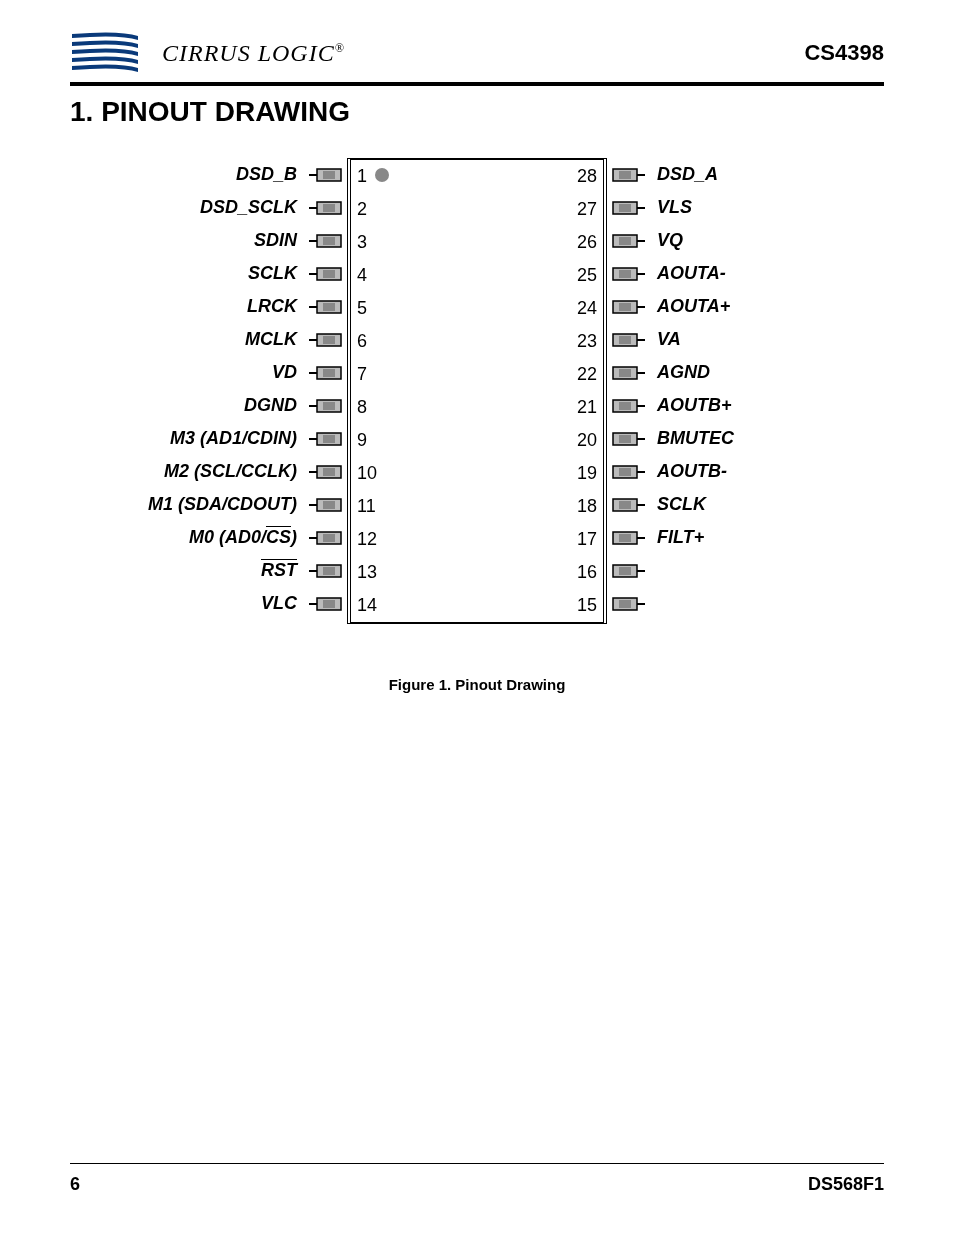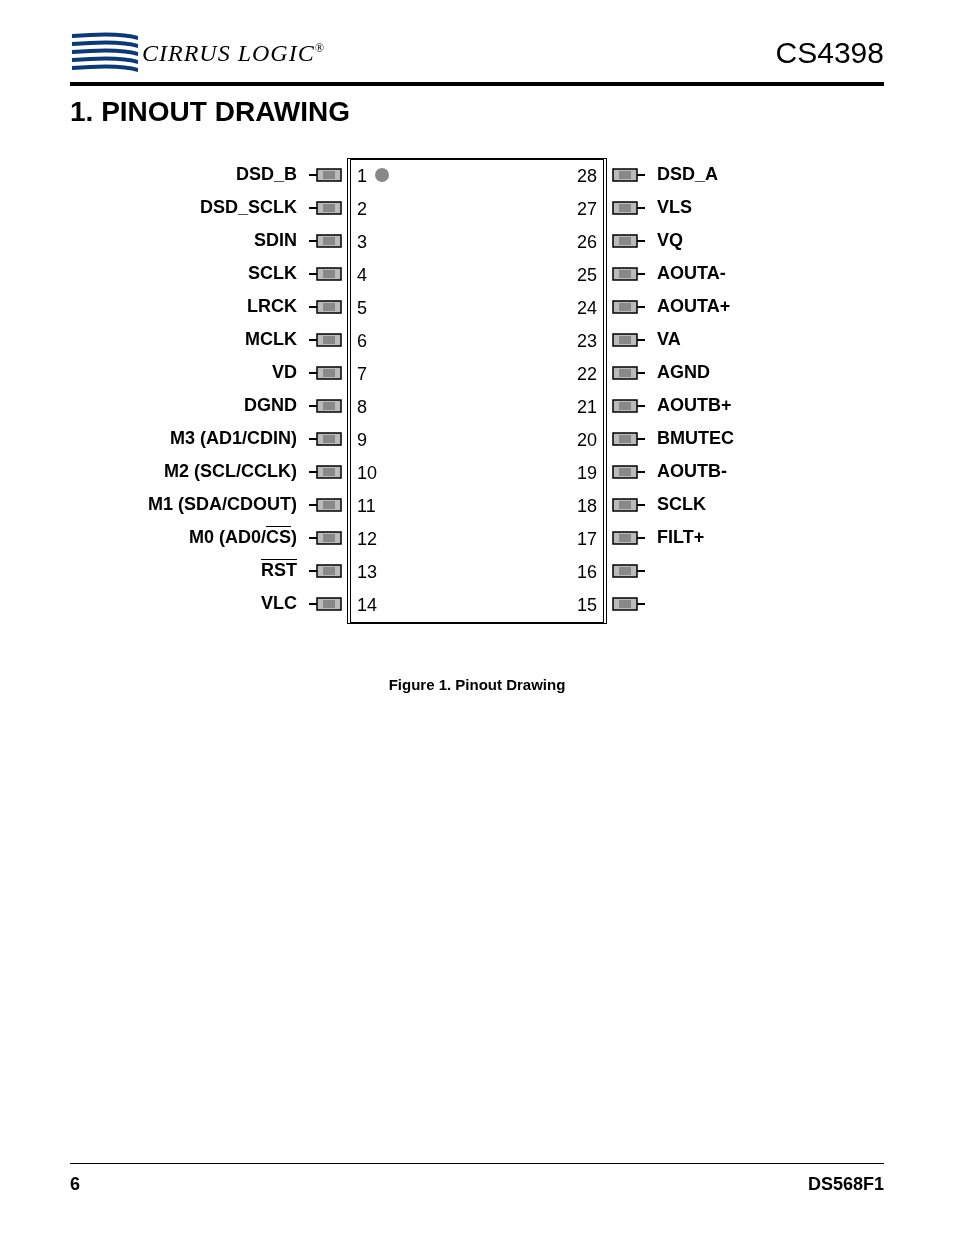--- a/index.html
+++ b/index.html
@@ -14,33 +14,33 @@
   }
   .header-row {
     display: flex;
     align-items: center;
     justify-content: space-between;
     margin-bottom: 6px;
   }
   .logo {
     display: flex;
     align-items: center;
-    gap: 2px;
+    gap: 22px;
   }
   .logo-text {
     font-family: "Times New Roman", serif;
     font-style: italic;
     font-size: 24px;
     letter-spacing: 1px;
     color: #000;
   }
   .reg { font-size: 12px; vertical-align: super; }
   .part-number {
-    font-weight: normal;
-    font-size: 30px;
+    font-weight: bold;
+    font-size: 22px;
   }
   .hr-thick {
     height: 4px;
     background: #000;
     margin-bottom: 10px;
   }
   .section-title {
     font-weight: bold;
     font-size: 28px;
     margin-bottom: 30px;
@@ -74,20 +74,21 @@
     padding: 0 6px;
     font-size: 18px;
   }
   .lbl {
     height: 33px;
     display: flex;
     align-items: center;
     font-weight: bold;
     font-size: 18px;
     white-space: nowrap;
+    font-style: italic;
   }
   .lbl.left { justify-content: flex-end; padding-right: 10px; }
   .lbl.right { justify-content: flex-start; padding-left: 10px; }
   .overline { text-decoration: overline; }
   .pin {
     height: 33px;
     display: flex;
     align-items: center;
     justify-content: center;
   }

